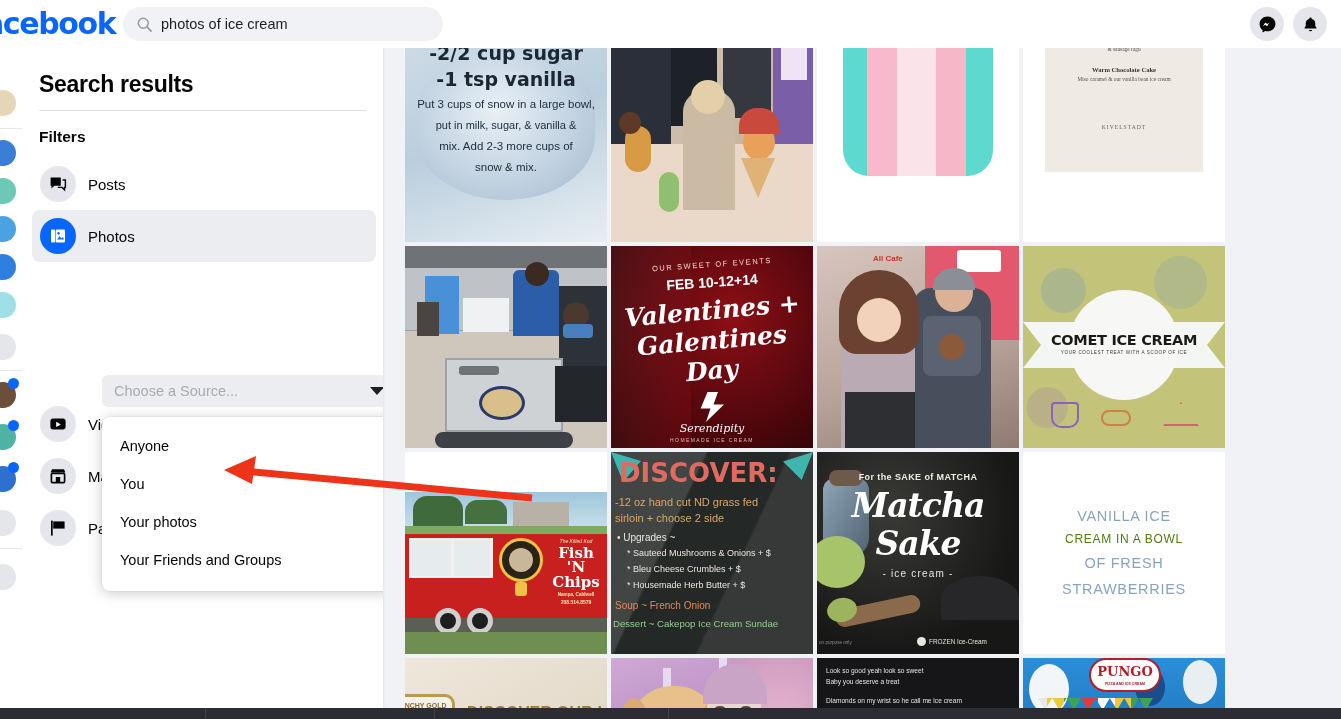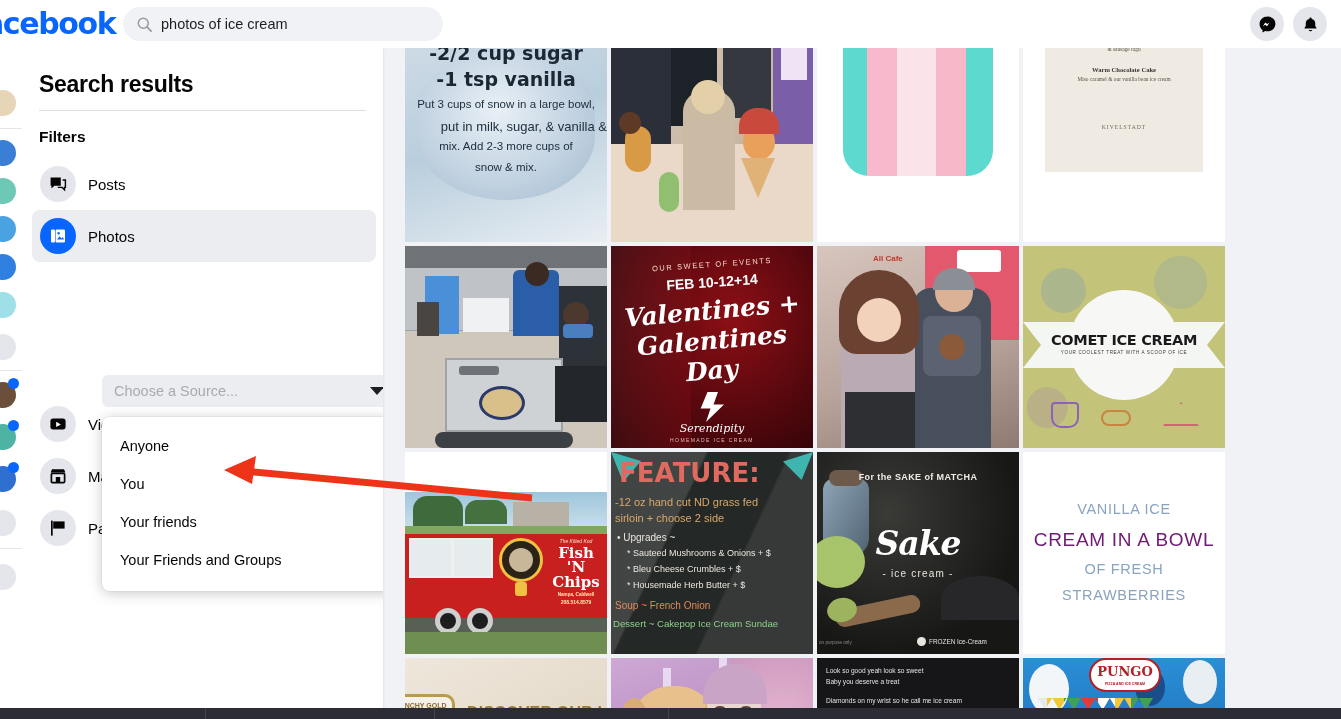--- a/index.html
+++ b/index.html
@@ -258,35 +258,35 @@
     </div>
 
     <div class="src-select">
       <span class="src-placeholder">Choose a Source...</span>
       <span class="caret"></span>
     </div>
 
     <div class="dropdown">
       <div class="dd-item">Anyone</div>
       <div class="dd-item">You</div>
-      <div class="dd-item">Your friends</div>
+      <div class="dd-item">Your photos</div>
       <div class="dd-item">Your Friends and Groups</div>
     </div>
   </div>
 
   <div class="grid-wrap">
     <div class="grid">
 
       <div class="cell" style="background:#fff;">
         <div class="inner" style="background:linear-gradient(160deg,#cfdbe6,#b9cedd 45%,#e8eef3);">
           <div class="c" style="left:12px;top:10px;width:178px;height:150px;border-radius:50%/42%;background:radial-gradient(ellipse at 45% 40%,#e9f0f6,#b7cadb 72%,#9fb6c9);"></div>
           <div class="ph-txt" style="top:2px;font-size:19px;font-weight:700;color:#1b2733;font-family:'DejaVu Sans',sans-serif;">-2/2 cup sugar</div>
           <div class="ph-txt" style="top:28px;font-size:19px;font-weight:700;color:#1b2733;font-family:'DejaVu Sans',sans-serif;">-1 tsp vanilla</div>
           <div class="ph-txt" style="top:58px;font-size:11.5px;color:#20303f;">Put 3 cups of snow in a large bowl,</div>
-          <div class="ph-txt" style="top:79px;font-size:13px;color:#20303f;text-align:right;">put in milk, sugar, &amp; vanilla &amp;</div>
+          <div class="ph-txt" style="top:79px;font-size:11px;color:#20303f;">put in milk, sugar, &amp; vanilla &amp;</div>
           <div class="ph-txt" style="top:100px;font-size:11.5px;color:#20303f;">mix. Add 2-3 more cups of</div>
           <div class="ph-txt" style="top:121px;font-size:11.5px;color:#20303f;">snow &amp; mix.</div>
         </div>
       </div>
 
       <div class="cell">
         <div class="inner" style="background:linear-gradient(120deg,#d8c9b8,#cdbca9 40%,#b9a993);">
           <div class="c" style="left:0;top:0;width:60px;height:110px;background:#2b2f39;"></div>
           <div class="c" style="left:60px;top:0;width:46px;height:86px;background:#1d2128;"></div>
           <div class="c" style="left:112px;top:0;width:48px;height:78px;background:#35393f;"></div>
@@ -417,53 +417,54 @@
           <div class="ph-txt" style="top:147px;left:142px;width:58px;font-size:5px;font-weight:700;color:#ffe9a8;">208.514.8579</div>
         </div>
       </div>
 
       <div class="cell">
         <div class="inner" style="background:#1d211f;">
           <div class="c" style="left:0;top:0;width:202px;height:202px;background:
                linear-gradient(115deg,rgba(255,255,255,.16) 0 32%,rgba(255,255,255,.03) 33% 60%,rgba(255,255,255,.11) 61% 100%);"></div>
           <div class="c" style="left:0;top:0;width:30px;height:30px;background:#3fb5b0;clip-path:polygon(0 0,100% 30%,40% 100%);"></div>
           <div class="c" style="left:172px;top:0;width:30px;height:28px;background:#3fb5b0;clip-path:polygon(100% 0,0 34%,62% 100%);"></div>
-          <div class="ph-txt" style="top:6px;left:8px;width:auto;text-align:left;font-size:26px;font-weight:700;color:#e06a60;font-family:'DejaVu Sans',sans-serif;">FEATURE:</div>
+          <div class="ph-txt" style="top:6px;left:8px;width:auto;text-align:left;font-size:26px;font-weight:700;color:#e06a60;font-family:'DejaVu Sans',sans-serif;">DISCOVER:</div>
           <div class="ph-txt" style="top:44px;left:4px;width:auto;text-align:left;font-size:11px;color:#d8a86b;">-12 oz hand cut ND grass fed</div>
           <div class="ph-txt" style="top:60px;left:4px;width:auto;text-align:left;font-size:11px;color:#d8a86b;">sirloin + choose 2 side</div>
           <div class="ph-txt" style="top:80px;left:6px;width:auto;text-align:left;font-size:10px;color:#eae6df;">• Upgrades ~</div>
           <div class="ph-txt" style="top:96px;left:16px;width:auto;text-align:left;font-size:9px;color:#eae6df;">* Sauteed Mushrooms &amp; Onions  + $</div>
           <div class="ph-txt" style="top:112px;left:16px;width:auto;text-align:left;font-size:9px;color:#eae6df;">* Bleu Cheese Crumbles  + $</div>
           <div class="ph-txt" style="top:128px;left:16px;width:auto;text-align:left;font-size:9px;color:#eae6df;">* Housemade Herb Butter  + $</div>
           <div class="ph-txt" style="top:148px;left:4px;width:auto;text-align:left;font-size:10px;color:#e08a5c;">Soup ~ French Onion</div>
           <div class="ph-txt" style="top:166px;left:2px;width:auto;text-align:left;font-size:9.6px;color:#8ed08a;">Dessert ~ Cakepop Ice Cream Sundae</div>
         </div>
       </div>
 
       <div class="cell">
         <div class="inner" style="background:radial-gradient(ellipse at 35% 30%,#3a3a37,#171716 70%);">
           <div class="c" style="left:6px;top:26px;width:46px;height:78px;border-radius:12px 12px 18px 18px;background:linear-gradient(120deg,#8fa6b8,#4f6272);"></div>
           <div class="c" style="left:12px;top:18px;width:34px;height:16px;border-radius:8px;background:#6d5a4a;"></div>
           <div class="c" style="left:-8px;top:84px;width:56px;height:52px;border-radius:50%;background:#a8c46a;"></div>
           <div class="c" style="left:18px;top:150px;width:86px;height:18px;border-radius:9px;background:#8a6a4a;transform:rotate(-12deg);"></div>
           <div class="c" style="left:10px;top:146px;width:30px;height:24px;border-radius:50%;background:#9db45f;transform:rotate(-12deg);"></div>
           <div class="c" style="left:124px;top:124px;width:78px;height:44px;border-radius:50% 50% 0 0;background:#27272a;"></div>
           <div class="ph-txt" style="top:20px;font-size:9px;font-weight:700;color:#f0ece4;letter-spacing:.4px;">For the SAKE of MATCHA</div>
+          <div class="ph-txt" style="top:34px;font-size:33px;font-weight:700;color:#ffffff;font-family:'DejaVu Serif',serif;font-style:italic;letter-spacing:-1px;">Matcha</div>
           <div class="ph-txt" style="top:72px;font-size:33px;font-weight:700;color:#ffffff;font-family:'DejaVu Serif',serif;font-style:italic;letter-spacing:-1px;">Sake</div>
           <div class="ph-txt" style="top:116px;font-size:10px;color:#eae6de;letter-spacing:1.2px;">- ice cream -</div>
           <div class="ph-txt" style="top:186px;left:112px;width:auto;font-size:6.4px;color:#e6e3dd;">FROZEN Ice-Cream</div>
           <div class="c" style="left:100px;top:185px;width:9px;height:9px;border-radius:50%;background:#e8e5df;"></div>
           <div class="ph-txt" style="top:188px;left:2px;width:auto;font-size:4.6px;color:#8e8b85;">on purpose only</div>
         </div>
       </div>
 
       <div class="cell" style="background:#fff;">
         <div class="inner" style="background:#ffffff;display:flex;flex-direction:column;align-items:center;justify-content:center;">
           <div style="font-size:14.5px;color:#8aa4bf;letter-spacing:.7px;line-height:1.78;">VANILLA ICE</div>
-          <div style="font-size:19px;color:#701a75;letter-spacing:.7px;line-height:1.78;">CREAM IN A BOWL</div>
+          <div style="font-size:12px;color:#4d7c0f;letter-spacing:.7px;line-height:1.78;">CREAM IN A BOWL</div>
           <div style="font-size:14.5px;color:#8aa4bf;letter-spacing:.7px;line-height:1.78;">OF FRESH</div>
           <div style="font-size:14.5px;color:#8aa4bf;letter-spacing:.7px;line-height:1.78;">STRAWBERRIES</div>
         </div>
       </div>
 
       <div class="cell">
         <div class="inner" style="background:linear-gradient(150deg,#efe7dc,#e3d8c7 60%,#d9ccb6);">
           <div class="c" style="left:-26px;top:36px;width:76px;height:100px;border-radius:10px;background:#f6f1e6;border:3px solid #b99a4e;"></div>
           <div class="c" style="left:-16px;top:52px;width:56px;height:34px;border-radius:50%;background:#6b4a32;"></div>
           <div class="ph-txt" style="top:44px;left:-22px;width:70px;font-size:7px;font-weight:700;color:#8a6a2e;">CRUNCHY GOLD</div>

